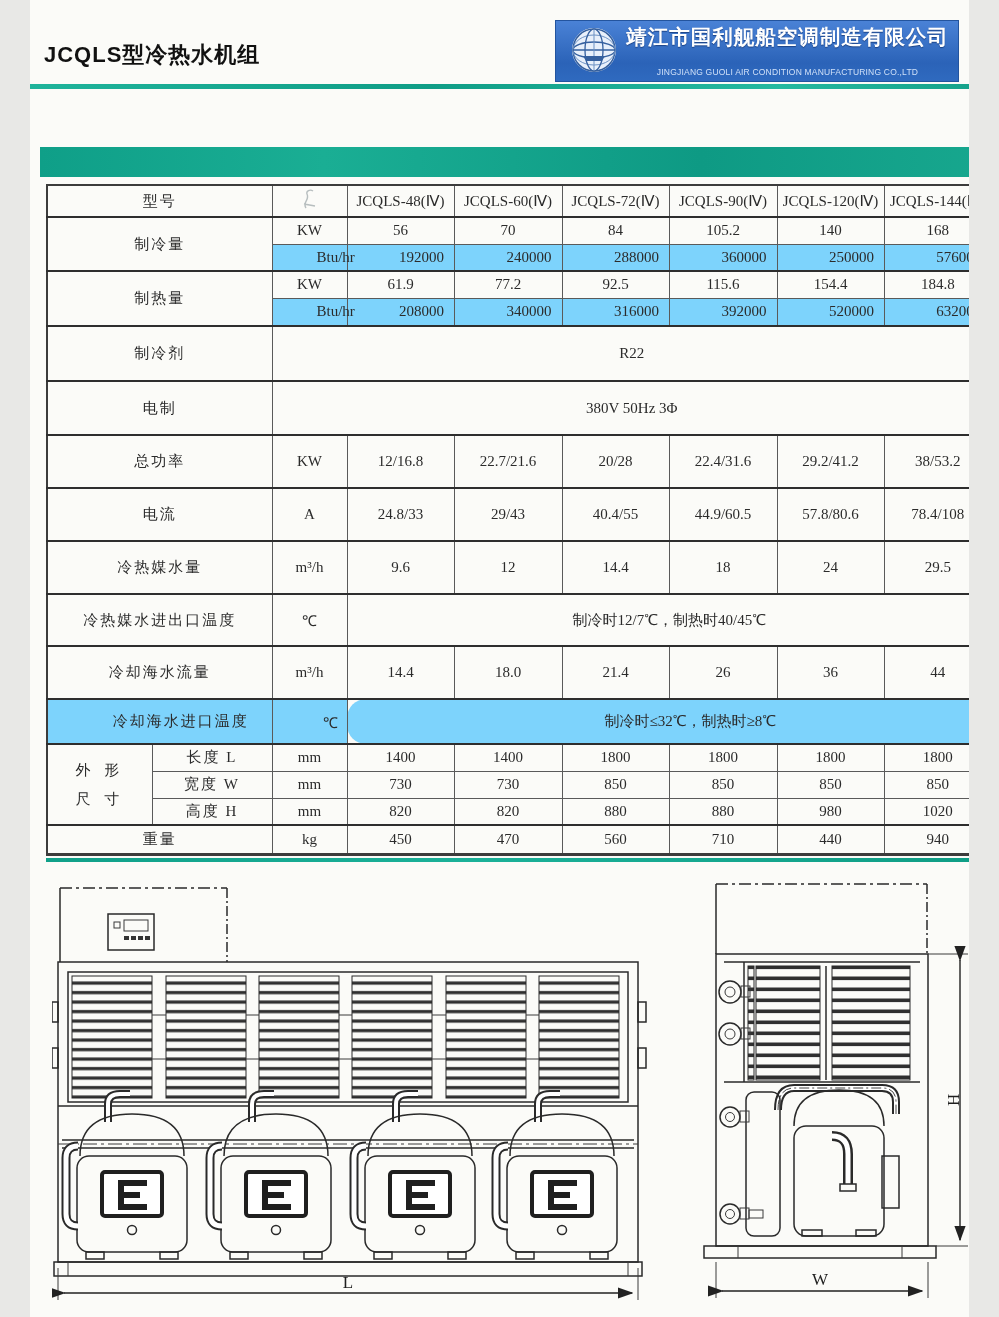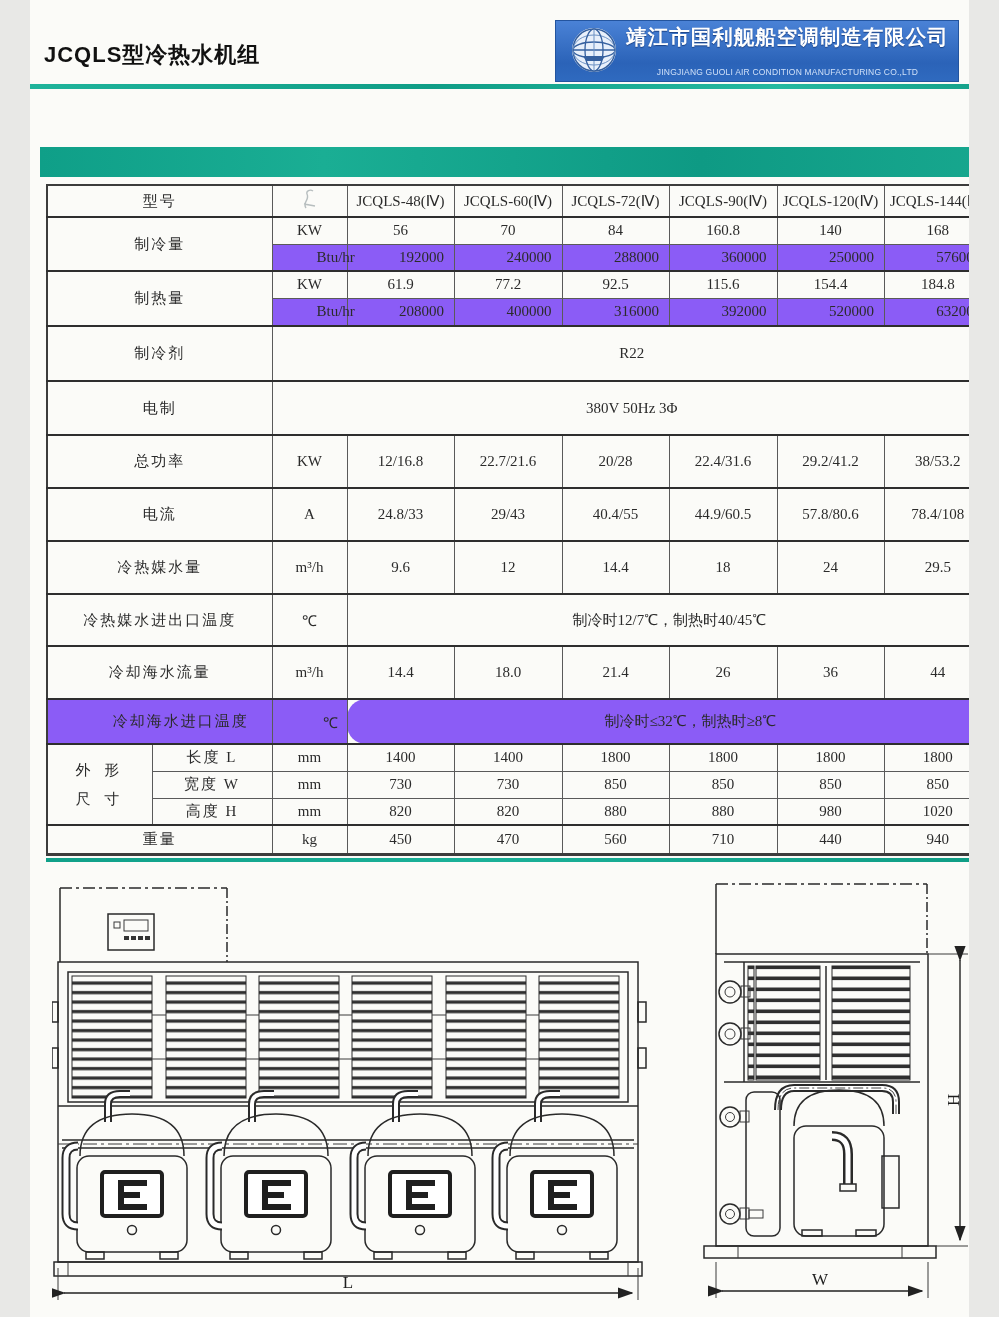--- a/index.html
+++ b/index.html
@@ -34,21 +34,21 @@
                 font-size:15px;color:#2b2b2b;padding:0 2px;box-sizing:border-box;}
   tr.strong td{border-top:2px solid #2e2e2e;}
   tr.sub td{border-top:1px solid #8a8a8a;}
   td.lbl{text-align:left;padding-left:18px;letter-spacing:2px;font-size:15px;}
   td.model{font-size:12.5px;letter-spacing:0;}
   td.dimgrp{white-space:pre-line;letter-spacing:5px;line-height:1.9;text-align:center;
             padding-left:4px;}
   td.sublbl{letter-spacing:2px;font-size:14.5px;}
   td.spanA{text-align:center;padding-right:38%;}
   td.spanB{text-align:center;padding-right:9%;border-radius:19px;}
-  tr.shade td{background:#8b5cf6;padding-left:44px;}
+  tr.shade td{background:#7dd3fc;padding-left:44px;}
   .h30{height:30px}.h27{height:27px}.h28{height:28px}.h55{height:55px}.h54{height:54px}
   .h53{height:53px}.h52{height:52px}.h45{height:45px}.h29{height:29px}
   .bottom-rule{margin-top:2px;height:4px;width:945px;
                background:linear-gradient(90deg,#10a089,#1bb199 45%,#0f9d85);}
 
   
   .drawing{position:absolute;top:874px;}
   .drawing.front{left:22px;}
   .drawing.side{left:652px;}
   svg .ln{stroke:#2a2a2a;stroke-width:1.5;fill:none;}
@@ -111,21 +111,21 @@
       <td class="model">JCQLS-120(Ⅳ)</td>
       <td class="model">JCQLS-144(Ⅳ)</td>
     </tr>
 
     <tr class="h27 strong">
       <td colspan="2" rowspan="2" class="lbl">制冷量</td>
       <td>KW</td>
       <td>56</td>
       <td>70</td>
       <td>84</td>
-      <td>160.8</td>
+      <td>105.2</td>
       <td>140</td>
       <td>168</td>
     </tr>
     <tr class="h27 sub shade">
       <td>Btu/hr</td>
       <td>192000</td>
       <td>240000</td>
       <td>288000</td>
       <td>360000</td>
       <td>250000</td>
@@ -138,21 +138,21 @@
       <td>61.9</td>
       <td>77.2</td>
       <td>92.5</td>
       <td>115.6</td>
       <td>154.4</td>
       <td>184.8</td>
     </tr>
     <tr class="h28 sub shade">
       <td>Btu/hr</td>
       <td>208000</td>
-      <td>400000</td>
+      <td>340000</td>
       <td>316000</td>
       <td>392000</td>
       <td>520000</td>
       <td>632000</td>
     </tr>
 
     <tr class="h55 strong">
       <td colspan="2" class="lbl">制冷剂</td>
       <td colspan="7" class="spanA">R22</td>
     </tr>

